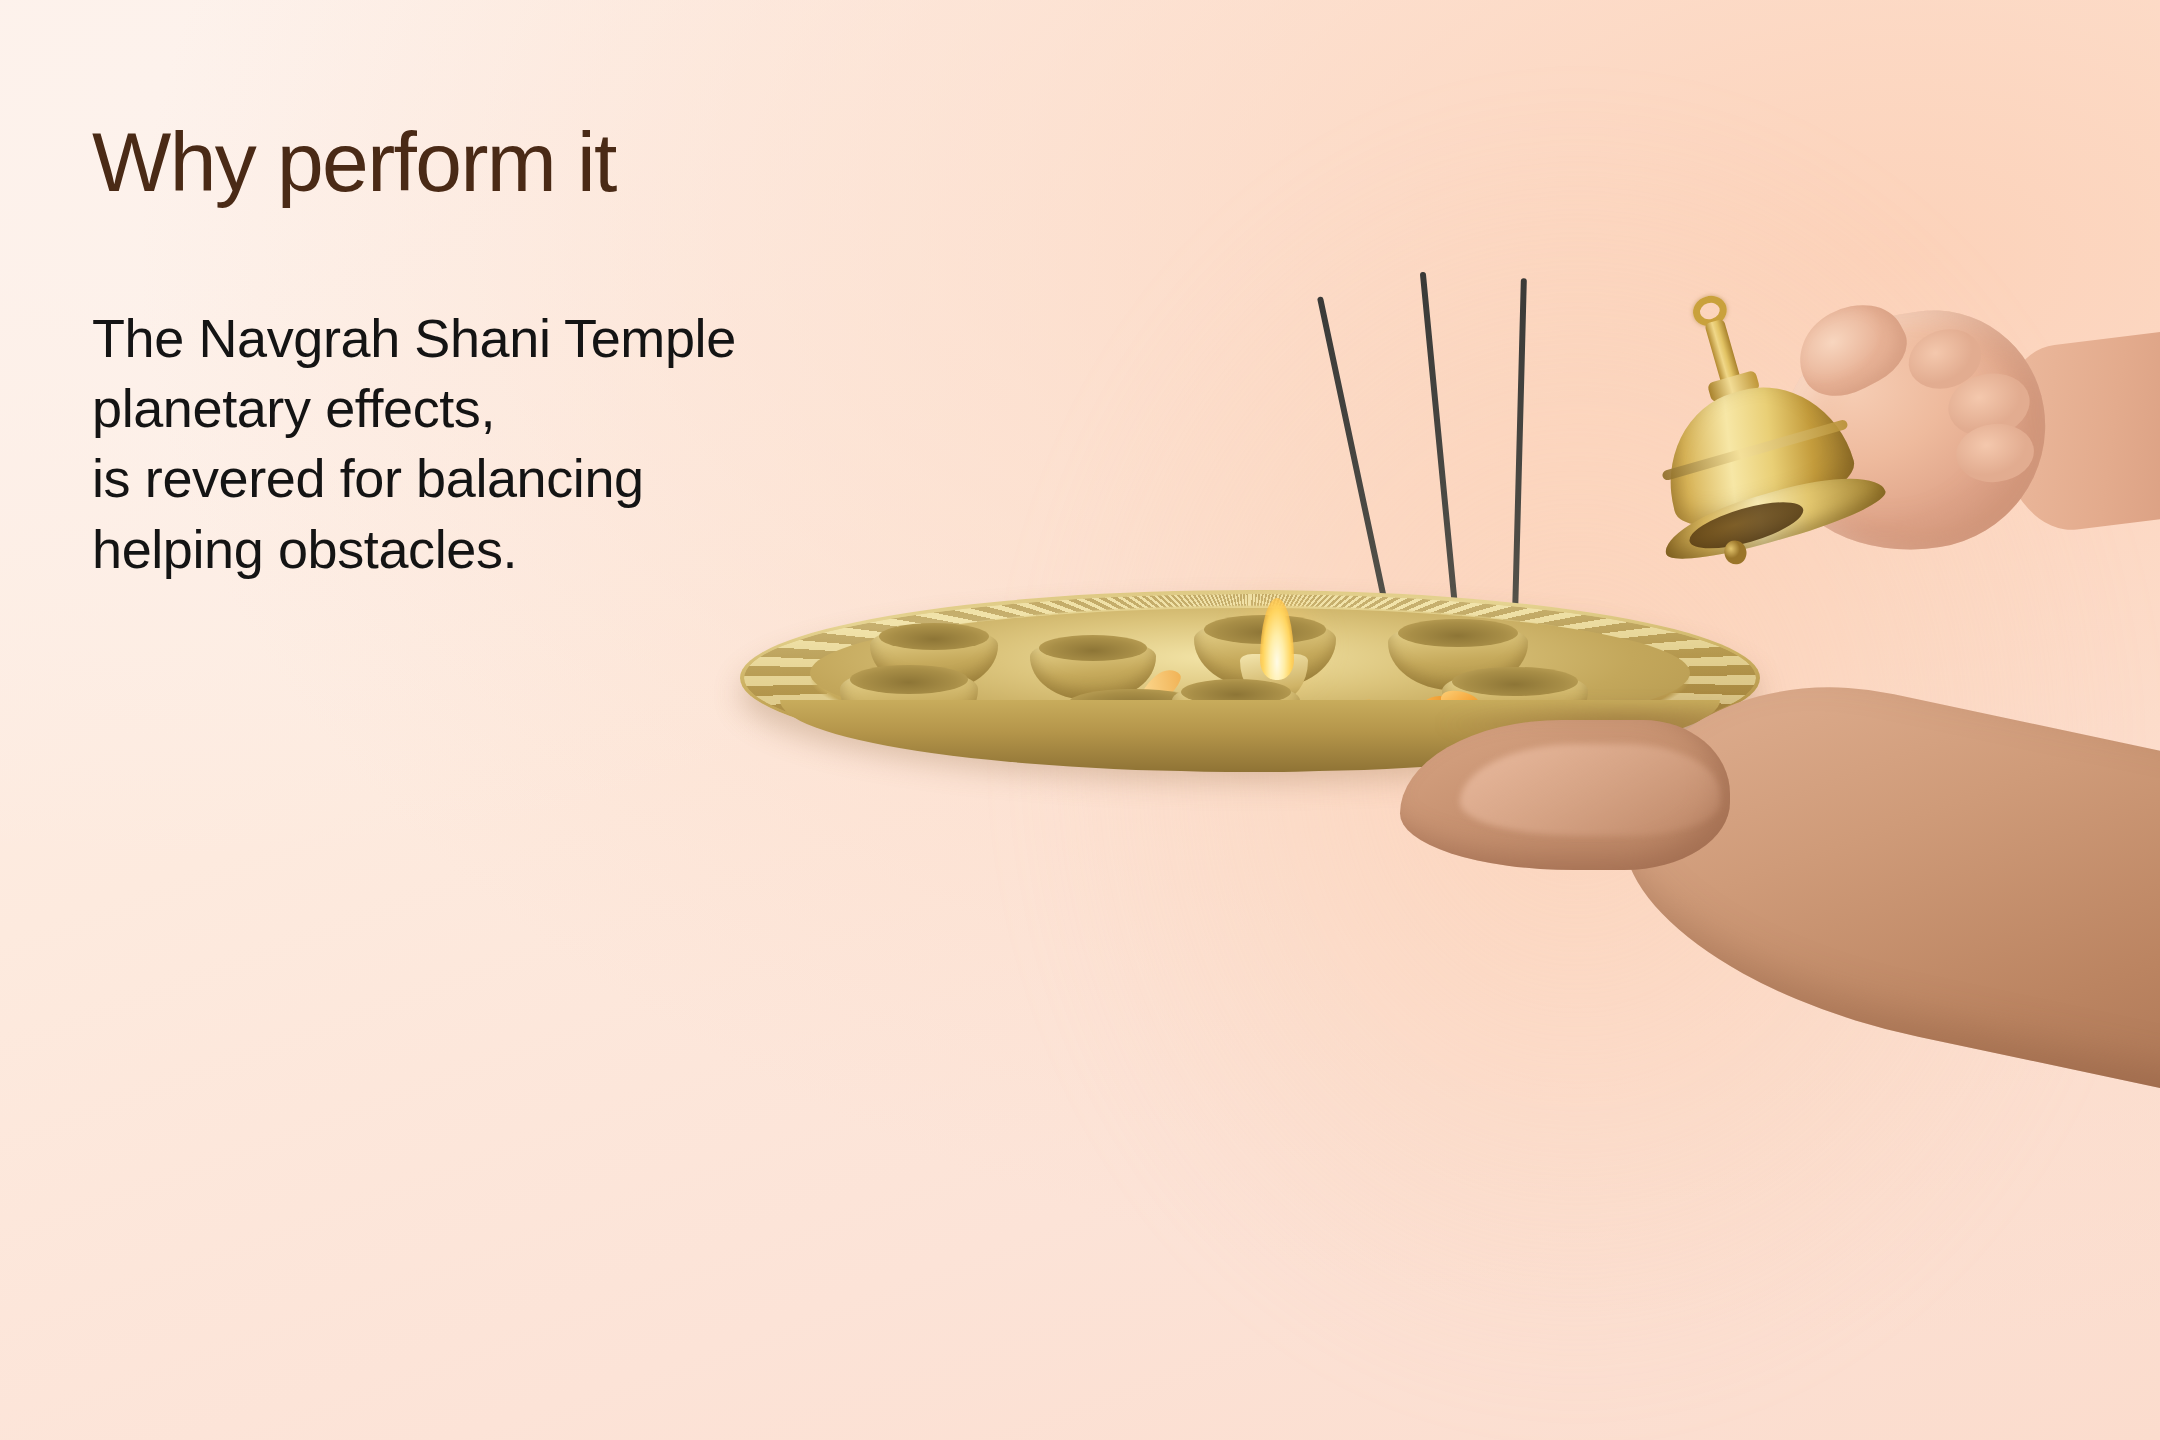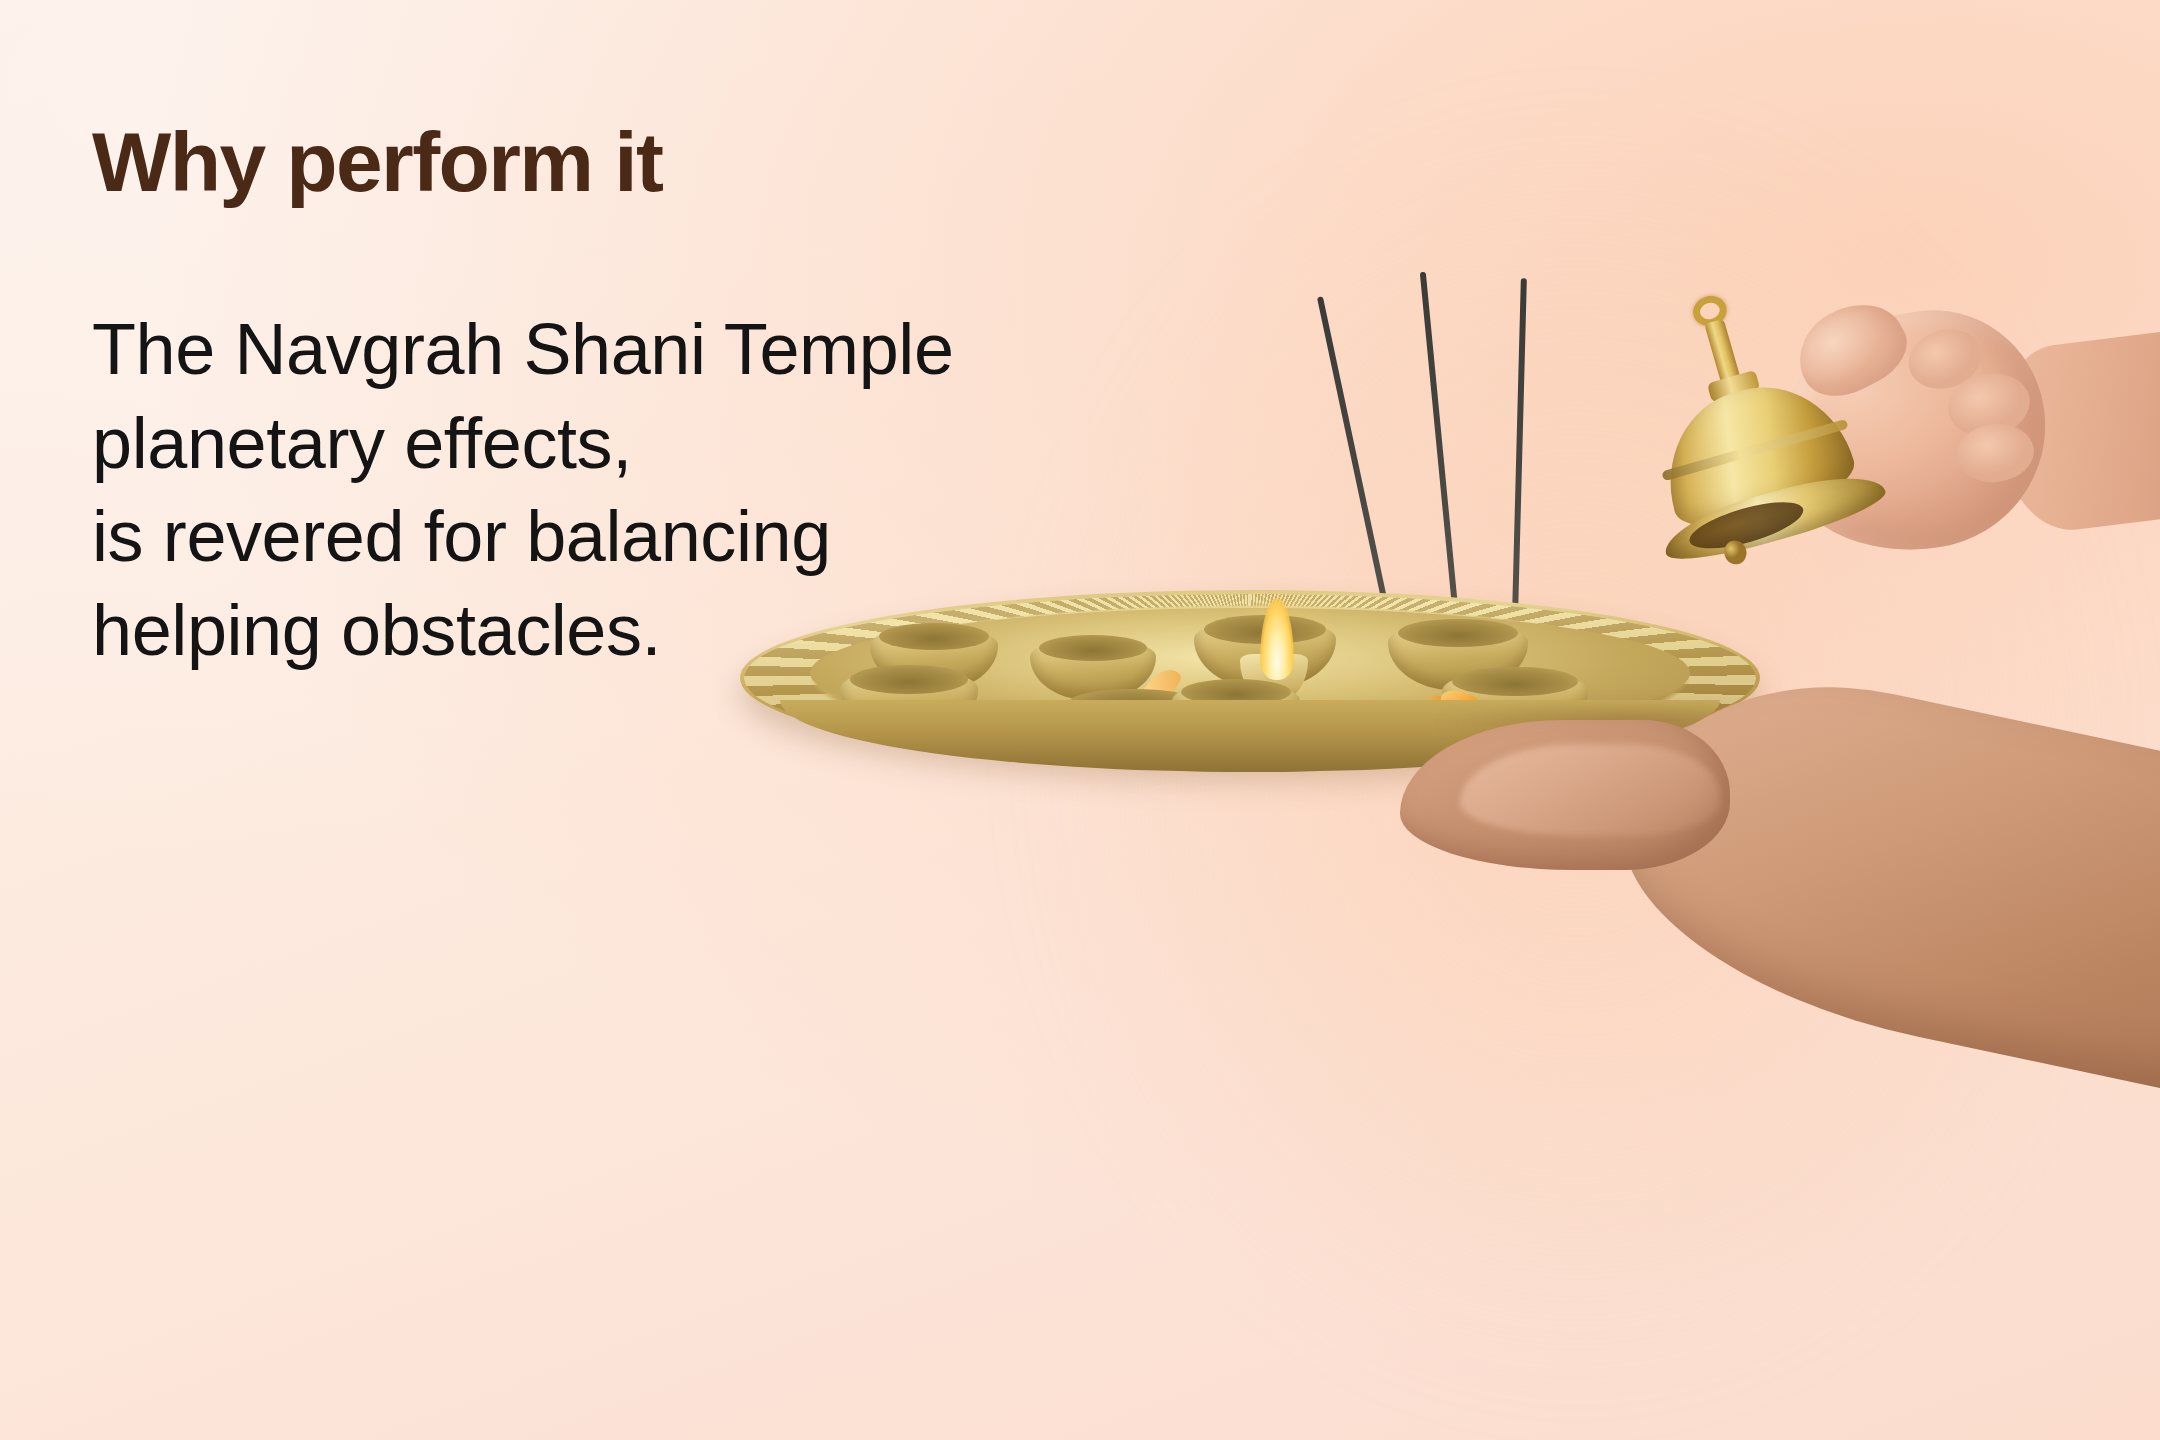--- a/index.html
+++ b/index.html
@@ -31,31 +31,31 @@
 
   
   #text-col {
     position:absolute;
     left:92px; top:118px;
     width:900px;
   }
   #headline {
     font-size:84px;
     line-height:1.06;
-    font-weight:bold;
+    font-weight:normal;
     letter-spacing:-1.6px;
     color:#4a2a16;
   }
   #headline .hl {
     display:block;
     white-space:pre;
   }
   #body-copy {
     margin-top:96px;
-    font-size:72px;
+    font-size:54px;
     line-height:1.30;
     font-weight:normal;
     letter-spacing:-0.4px;
     color:#141414;
     max-width:700px;
   }
   #body-copy .bl { display:block; white-space:pre; }
 
   
   #scene {

